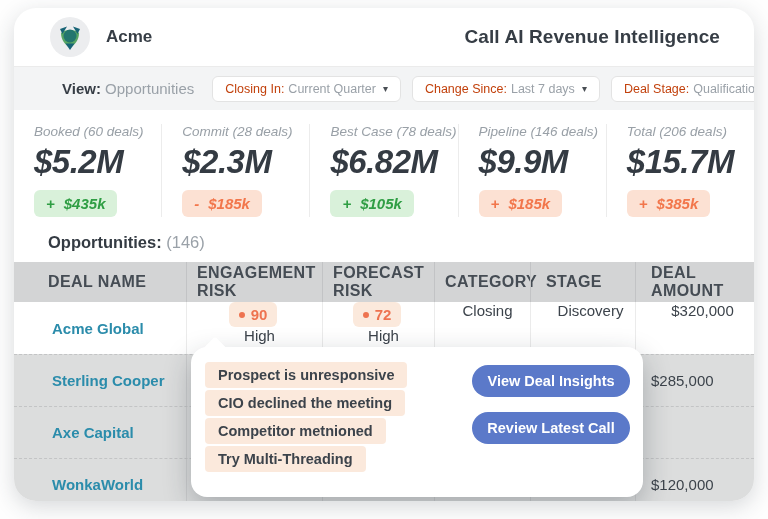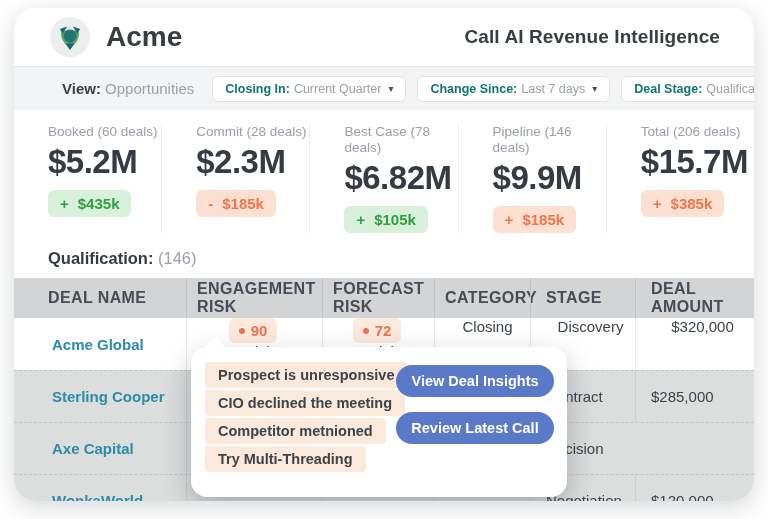--- a/index.html
+++ b/index.html
@@ -12,40 +12,40 @@
     margin: 8px auto 0 14px;
     background: #ffffff;
     border-radius: 22px;
     box-shadow: 0 6px 22px rgba(40,50,60,0.18);
     overflow: hidden;
   }
 
   
   .app-header { height: 58px; display: flex; align-items: center; padding: 0 34px 0 36px; }
   .logo { width: 40px; height: 40px; flex: 0 0 40px; }
-  .company-name { font-size: 28px; font-weight: 700; color: #363d45; margin-left: 16px; }
+  .company-name { font-size: 17px; font-weight: 700; color: #363d45; margin-left: 16px; }
   .spacer { flex: 1; }
   .app-title { font-size: 19px; font-weight: 700; color: #363d45; letter-spacing: 0.1px; }
 
   
   .filter-bar { height: 44px; background: #f3f4f5; border-top: 1px solid #ebebeb;
     display: flex; align-items: center; padding: 0 20px 0 36px; }
   .view { font-size: 15px; margin-right: 18px; white-space: nowrap; }
   .view .lbl { font-weight: 700; color: #363d45; margin-left: 12px; }
   .view .val { color: #9aa1a8; }
   .pill { background: #fff; border: 1px solid #e3e3e3; border-radius: 6px;
     padding: 5px 12px; font-size: 12.5px; margin-right: 11px; white-space: nowrap;
     display: inline-flex; align-items: center; cursor: pointer; }
-  .pill .lbl { font-weight: 700; color: #0f766e; margin-right: 4px; }
+  .pill .lbl { font-weight: 400; color: #c2410c; margin-right: 4px; }
   .pill .val { color: #9aa1a8; }
   .caret { font-size: 10px; color: #4a4f55; margin-left: 7px; line-height: 1; }
 
   
   .metrics { display: flex; padding: 14px 0 12px; }
-  .metric { flex: 1; padding-left: 34px; }
+  .metric { flex: 1; padding-left: 20px; font-style: italic; }
   .metric + .metric { border-left: 1px solid #ececec; }
   .metric-label { font-size: 13.5px; color: #99a0a7; line-height: 16px; }
   .metric-value { font-size: 33px; line-height: 38px; font-weight: 700; color: #343b43;
     letter-spacing: -0.5px; margin: 3px 0 9px; }
   .delta { display: inline-flex; align-items: center; border-radius: 6px;
     padding: 0 12px; height: 27px; font-size: 15px; font-weight: 700; }
   .delta .sign { margin-right: 9px; }
   .delta.positive { background: #d9f1da; color: #2f9e44; }
   .delta.negative { background: #fce1d3; color: #f2764b; }
   .delta.warn     { background: #fce1d3; color: #f2764b; }
@@ -73,21 +73,21 @@
   .trow.dimmed { background: #dcdddd; border-top: 1px dashed #c3c4c5; }
   .trow.dimmed > div + div { border-left: 1px solid #cccdce; }
   .deal-link { font-weight: 700; color: #2b8cab; cursor: pointer; }
   .risk-pill { display: inline-flex; align-items: center; background: #fbe9dc;
     border-radius: 6px; padding: 4px 10px; color: #ee7350; font-weight: 700;
     font-size: 15px; margin-right: 13px; cursor: pointer; }
   .donut { width: 6px; height: 6px; border: 3.5px solid #ee7350; border-radius: 50%;
     margin-right: 6px; }
 
   
-  .popup { position: absolute; left: 177px; top: 339px; width: 376px; height: 150px;
+  .popup { position: absolute; left: 177px; top: 339px; width: 452px; height: 150px;
     background: #ffffff; border-radius: 16px; box-shadow: 0 10px 28px rgba(30,40,50,0.28);
     padding: 15px 14px; z-index: 10; }
   .popup-arrow { position: absolute; top: -7px; left: 16px; width: 16px; height: 16px;
     background: #fff; transform: rotate(45deg); border-radius: 2px; }
   .tag { display: table; background: #fbe9dc; border-radius: 4px; padding: 5px 13px;
     font-size: 14.5px; font-weight: 700; color: #3c434b; margin-bottom: 2px;
     white-space: nowrap; }
   .popup-buttons { position: absolute; top: 18px; right: 13px; display: flex;
     flex-direction: column; gap: 15px; }
   .popup-btn { width: 158px; height: 32px; border: none; border-radius: 16px;
@@ -172,21 +172,21 @@
       <div class="metric-label">Total (206 deals)</div>
       <div class="metric-value">$15.7M</div>
       <span class="delta warn">
         <span class="sign">+</span>
         <span>$385k</span>
       </span>
     </div>
   </div>
 
   <div class="opps-heading">
-    <span class="lbl">Qualification:</span>
+    <span class="lbl">Opportunities:</span>
     <span class="cnt">(146)</span>
   </div>
 
   <div>
     <div class="grid-row thead">
       <div>DEAL NAME</div>
       <div>ENGAGEMENT RISK</div>
       <div>FORECAST RISK</div>
       <div>CATEGORY</div>
       <div>STAGE</div>

